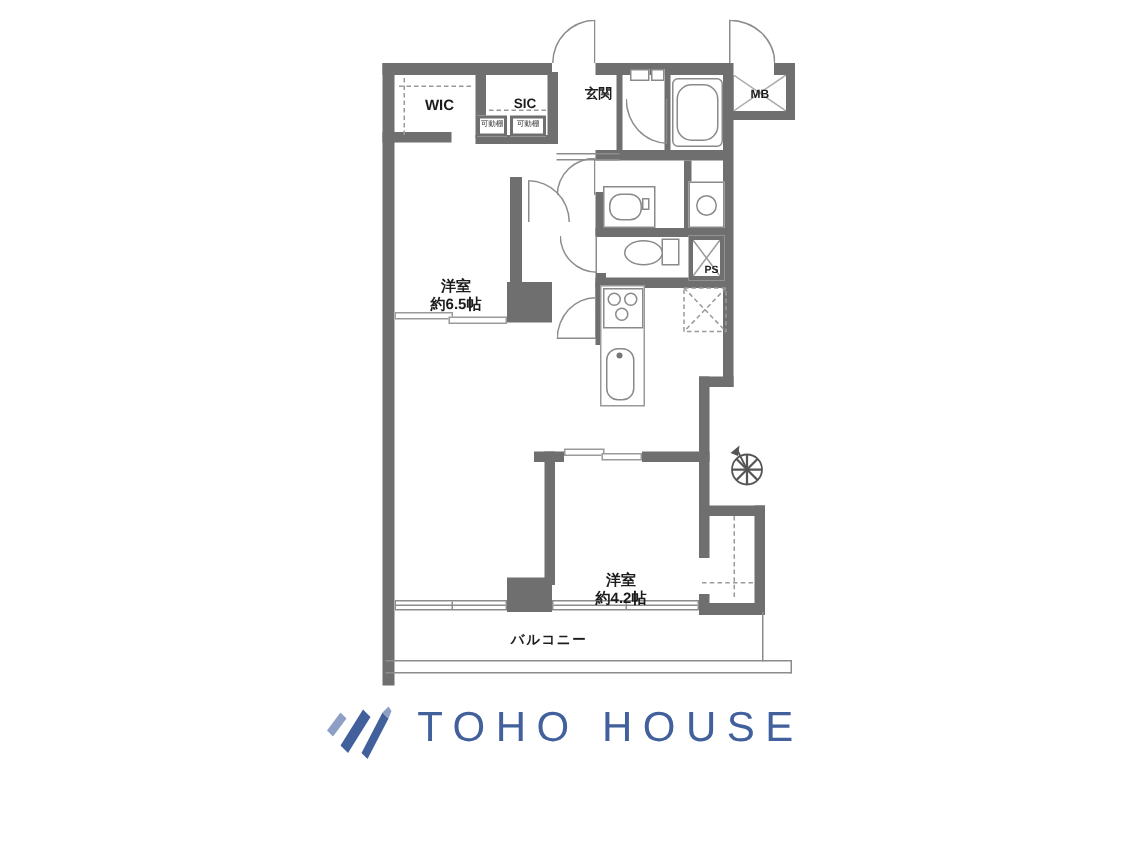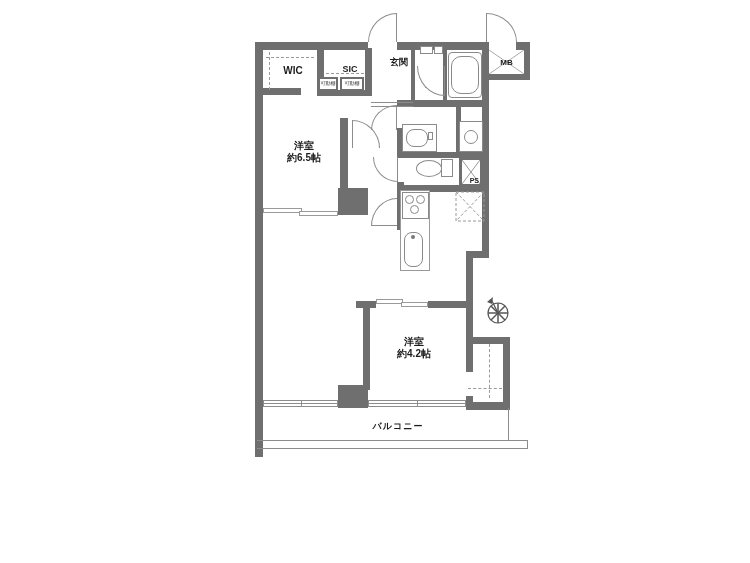--- a/index.html
+++ b/index.html
@@ -23,21 +23,21 @@
   .leafL{border-left-width:1px;}
   .leafB{border-bottom-width:1px;}
   
   .win{position:absolute;height:7px;background:#fff;border:1px solid #8c8c8c;box-sizing:border-box;}
   .win .mid{position:absolute;left:0;right:0;top:2px;height:1px;background:#8c8c8c;}
   .win .tick{position:absolute;left:50%;top:0;bottom:0;width:1px;background:#8c8c8c;}
   
   .slide{position:absolute;height:5px;background:#fff;border:1px solid #9a9a9a;box-sizing:border-box;}
   
   .lbl{position:absolute;color:#1c1c1c;font-weight:600;text-align:center;letter-spacing:0;}
-  .room-lbl{line-height:12px;font-size:10px;}
+  .room-lbl{line-height:12px;font-size:10px;margin-top:46px;}
   .shelf{position:absolute;border:2px solid #6f6f6f;background:#fff;box-sizing:border-box;
          font-size:5px;color:#333;text-align:center;line-height:9px;overflow:hidden;white-space:nowrap;}
   .ps-box{position:absolute;border:3px solid #6f6f6f;background:#fff;box-sizing:border-box;}
   .ps-lbl{position:absolute;right:1px;bottom:0;font-size:7px;font-weight:700;color:#1c1c1c;}
   svg{position:absolute;display:block;}
   
   #footer{position:absolute;left:0;right:0;top:455px;height:60px;display:flex;align-items:center;justify-content:center;gap:14px;}
   #brand{font-size:28px;font-weight:500;letter-spacing:7px;color:#41609c;}
 </style>
 </head>
@@ -180,16 +180,25 @@
     <span style="display:block">洋室</span>
     <span style="display:block">約6.5帖</span>
   </div>
 
 
   <div class="lbl room-lbl" style="left:372px;top:336px;width:84px">
     <span style="display:block">洋室</span>
     <span style="display:block">約4.2帖</span>
   </div>
 
-  <div class="lbl" style="left:358px;top:420px;width:80px;font-size:9px;letter-spacing:1px">バルコニー</div>
-
+  <div class="lbl" style="left:326px;top:420px;width:80px;font-size:9px;letter-spacing:1px">バルコニー</div>
+
+  <div id="footer">
+    <svg width="50" height="50" viewBox="0 0 50 50" style="position:static">
+      <polygon points="4,27 13,15 17,19 8,31" fill="#8d9fc4"></polygon>
+      <polygon points="13,37 28,13 33,18 18,42" fill="#41609c"></polygon>
+      <polygon points="27,42 41,15 45,19 31,46" fill="#41609c"></polygon>
+      <polygon points="41,15 45,11 47,14 45,19" fill="#8d9fc4"></polygon>
+    </svg>
+    <div id="brand">TOHO HOUSE</div>
+  </div>
 
 </div>
 
 </body></html>

